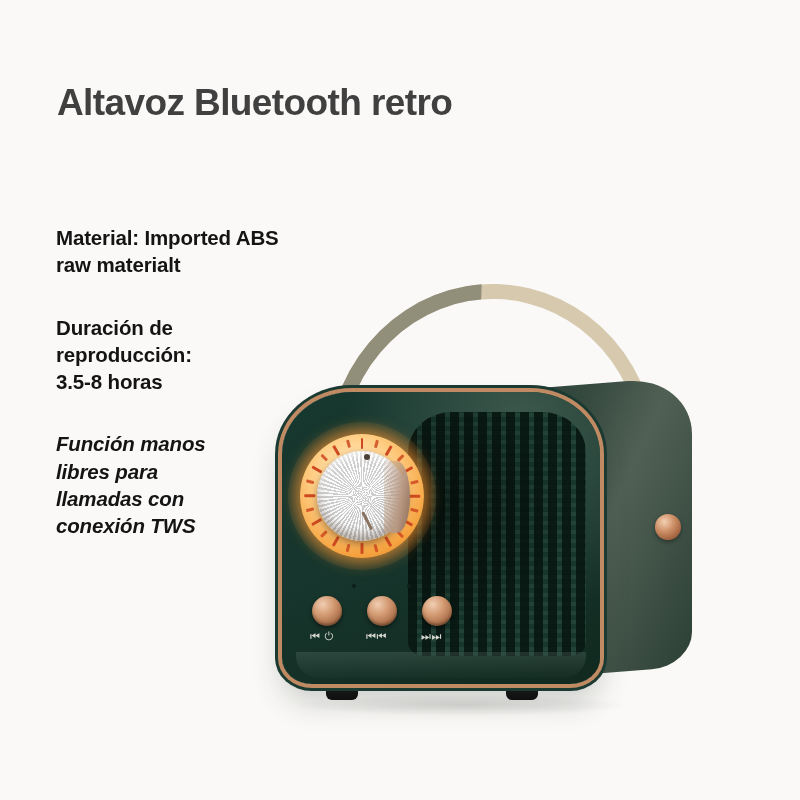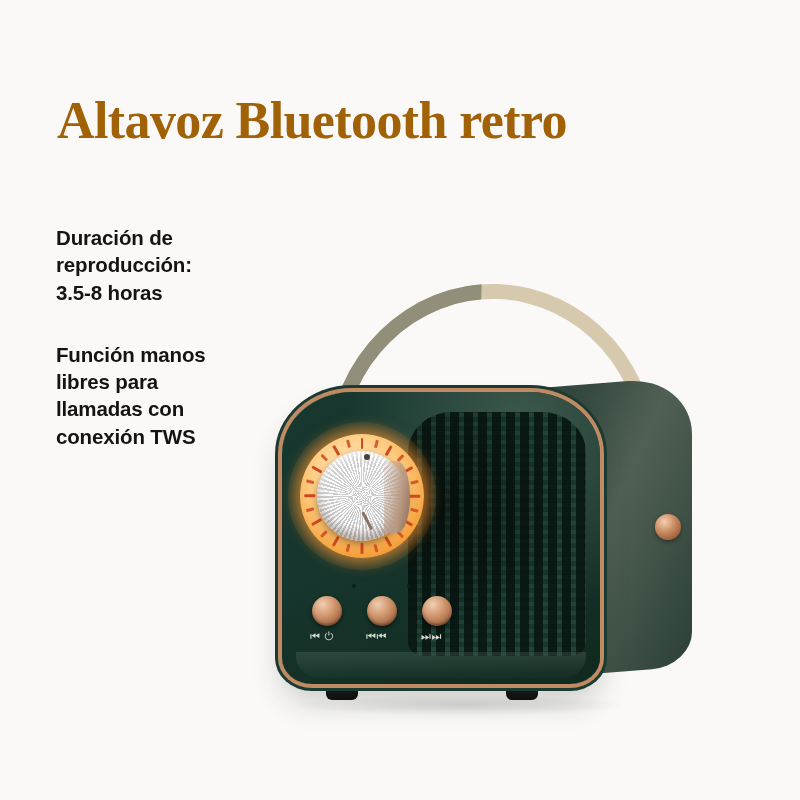--- a/index.html
+++ b/index.html
@@ -22,46 +22,45 @@
     background: #faf9f7;
     overflow: hidden;
   }
 
   
   .page-title {
     position: absolute;
     left: 57px;
     top: 58px;
     width: 680px;
-    font-size: 52px;
+    font-size: 37px;
     line-height: 1.06;
     font-weight: bold;
     letter-spacing: -0.6px;
-    color: #a16207;
+    color: #404040;
     white-space: nowrap;
     font-stretch: condensed;
-    font-family: Liberation Serif, serif;
   }
 
   .features {
     position: absolute;
     left: 56px;
     top: 224px;
     width: 260px;
   }
   .feature {
     font-size: 20.5px;
     line-height: 1.33;
     font-weight: bold;
     color: #141414;
     letter-spacing: -0.15px;
     margin-bottom: 35px;
     white-space: pre-line;
   }
-  .feature:last-child { margin-bottom: 0; }
+  .feature:last-child { margin-bottom: 0; font-style: italic; }
 
   
   .product {
     position: absolute;
     left: 258px;
     top: 276px;
     width: 540px;
     height: 470px;
   }
 
@@ -302,20 +301,22 @@
   }
 </style>
 </head>
 <body>
 
 <div class="canvas">
 
   <h1 class="page-title">Altavoz Bluetooth retro</h1>
 
   <div class="features">
+    <div class="feature">Material: Imported ABS
+raw materialt</div>
     <div class="feature">Duración de
 reproducción:
 3.5-8 horas</div>
     <div class="feature">Función manos
 libres para
 llamadas con
 conexión TWS</div>
   </div>
 
   <div class="product">

